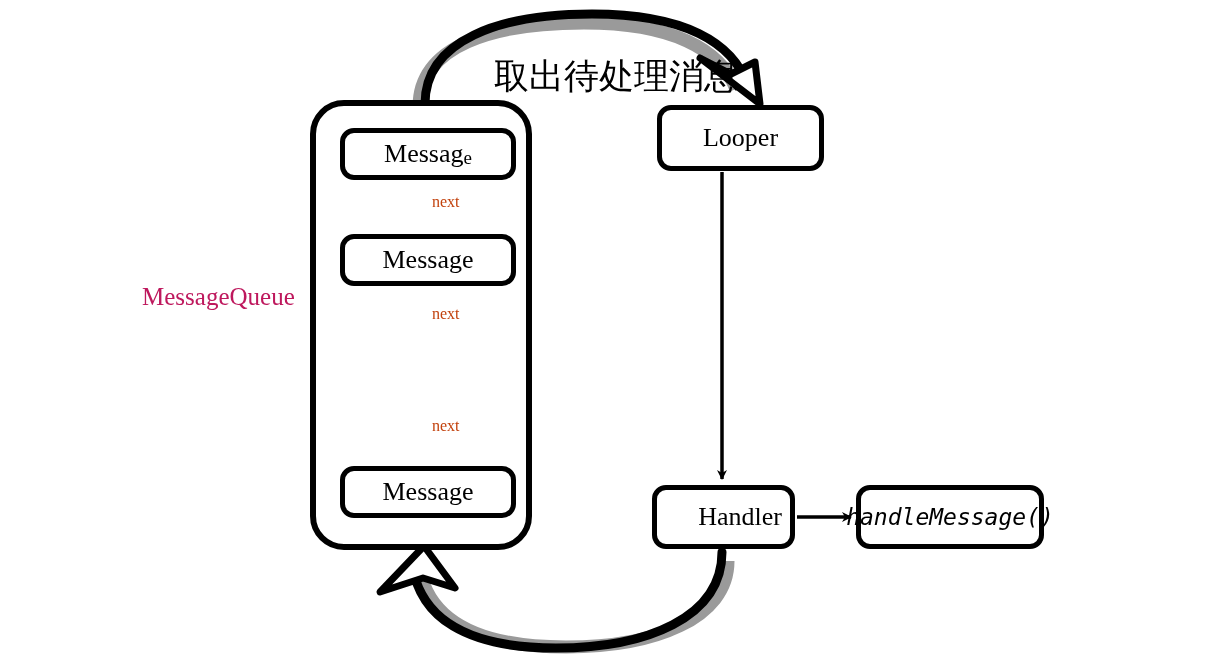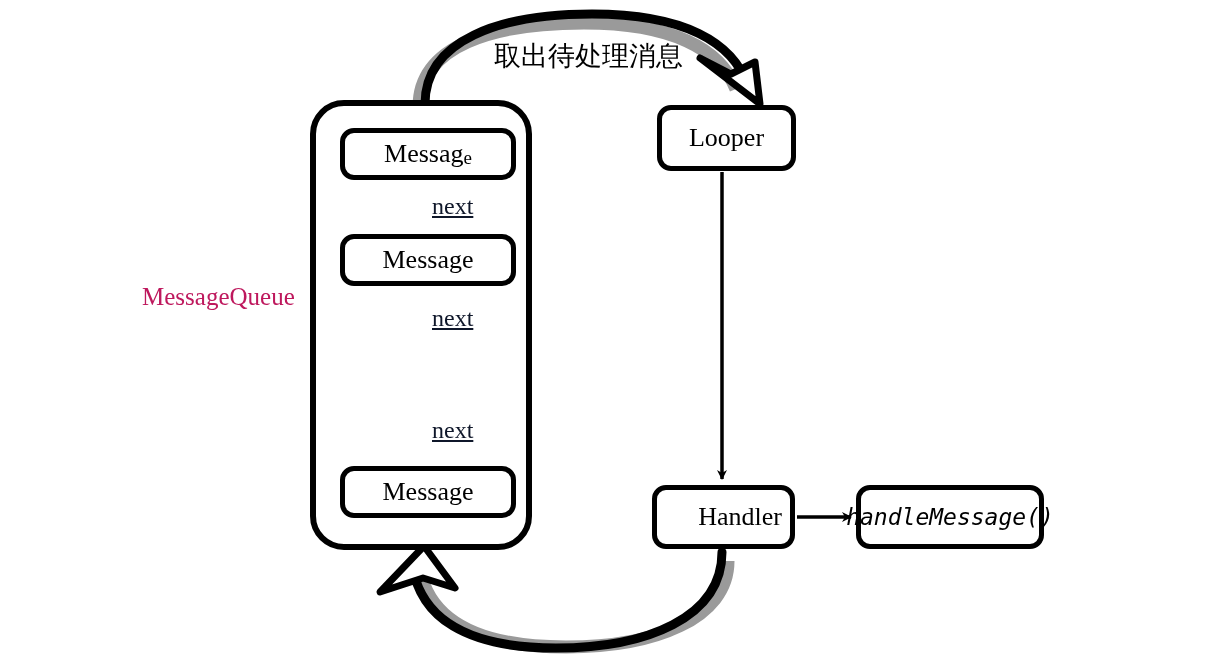--- a/index.html
+++ b/index.html
@@ -83,35 +83,34 @@
   .msg-sub {
     font-size: 19px;
     vertical-align: baseline;
     position: relative;
     top: 2px;
   }
 
   
   .next-label {
     position: absolute;
-    font-size: 24px;
-    color: #0f172a;
+    font-size: 16px;
+    color: #c2410c;
     z-index: 4;
     white-space: nowrap;
-    text-decoration: underline;
   }
   #next-label-0 { left: 432px; top: 193px; }
   #next-label-1 { left: 432px; top: 305px; }
   #next-label-2 { left: 432px; top: 417px; }
 
   
   #looper-box {
     left: 657px;
     top: 105px;
-    width: 139px;
+    width: 167px;
     height: 66px;
   }
   #looper-box .node-label { font-size: 26px; }
 
   #handler-box {
     left: 652px;
     top: 485px;
     width: 143px;
     height: 64px;
     padding-left: 33px;
@@ -128,22 +127,22 @@
 
   
   .flow-label {
     position: absolute;
     color: #000000;
     white-space: nowrap;
     z-index: 4;
   }
   #flow-label-fetch {
     left: 494px;
-    top: 38px;
-    font-size: 27px;
+    top: 53px;
+    font-size: 35px;
     font-family: Liberation Sans, sans-serif;
   }
   #flow-label-dispatch {
     left: 750px;
     top: 303px;
     font-size: 25px;
     font-family: "DejaVu Sans Mono", "Liberation Mono", monospace;
   }
   #flow-label-send {
     left: 506px;

